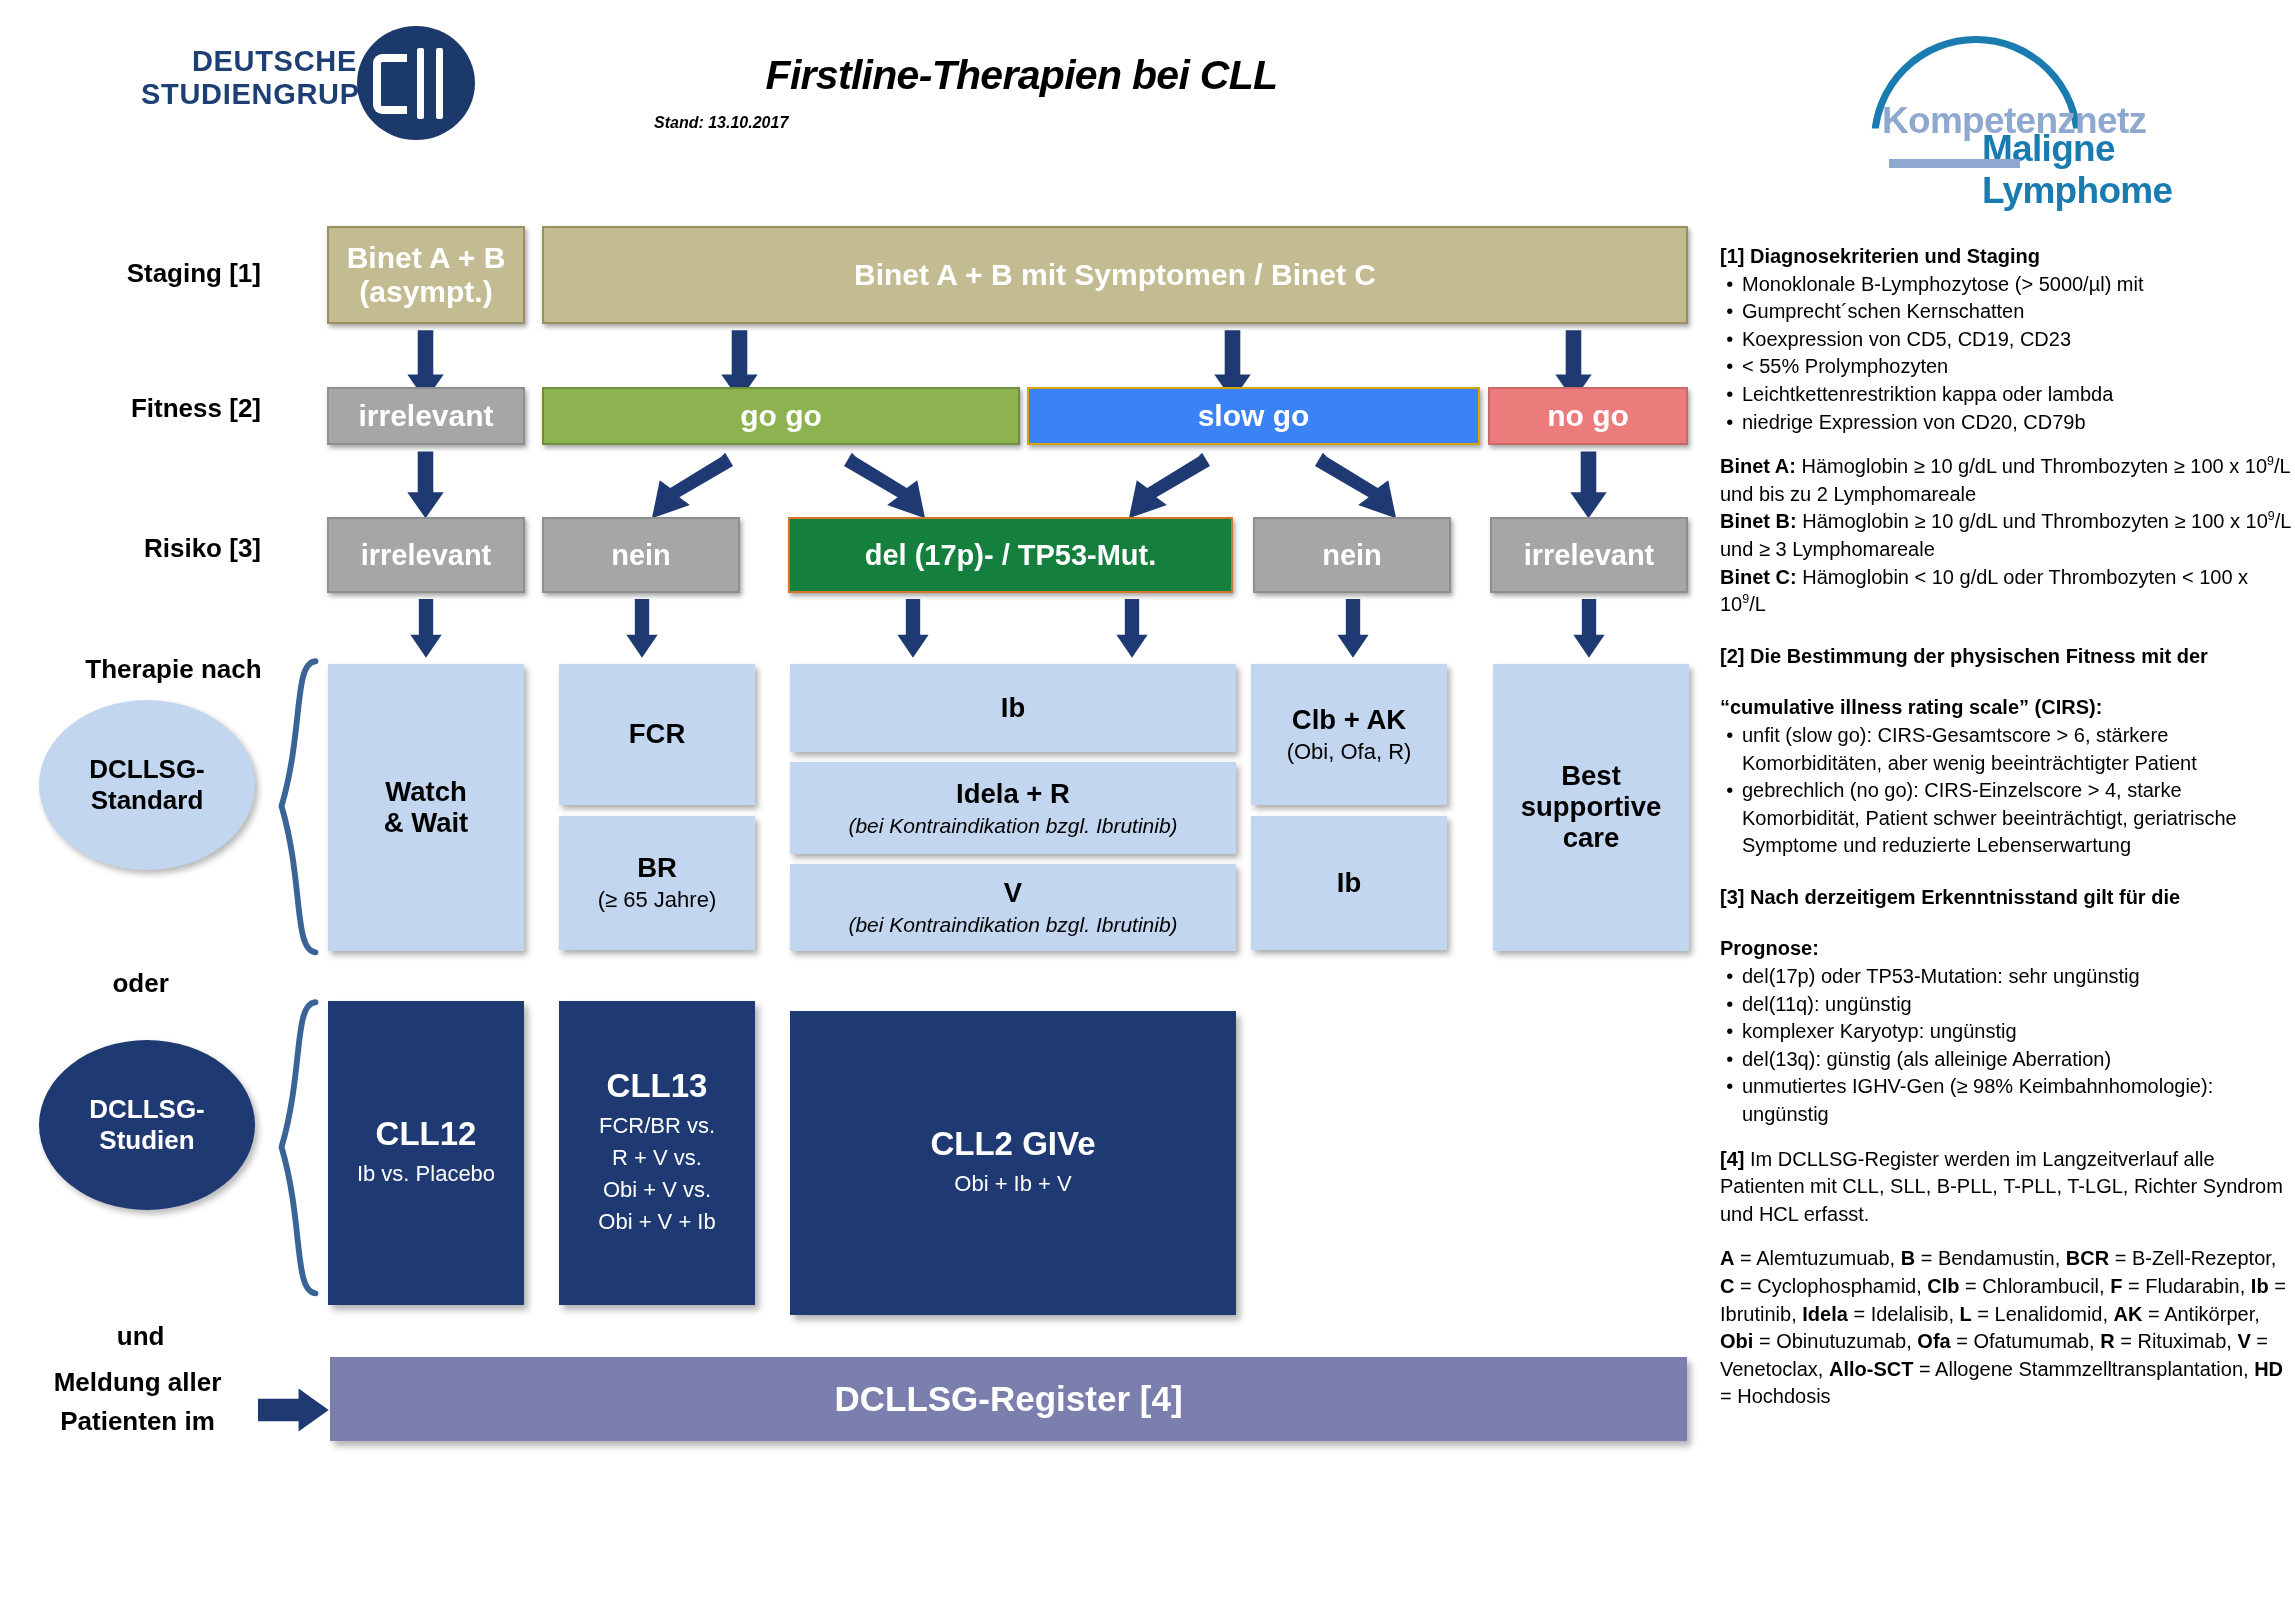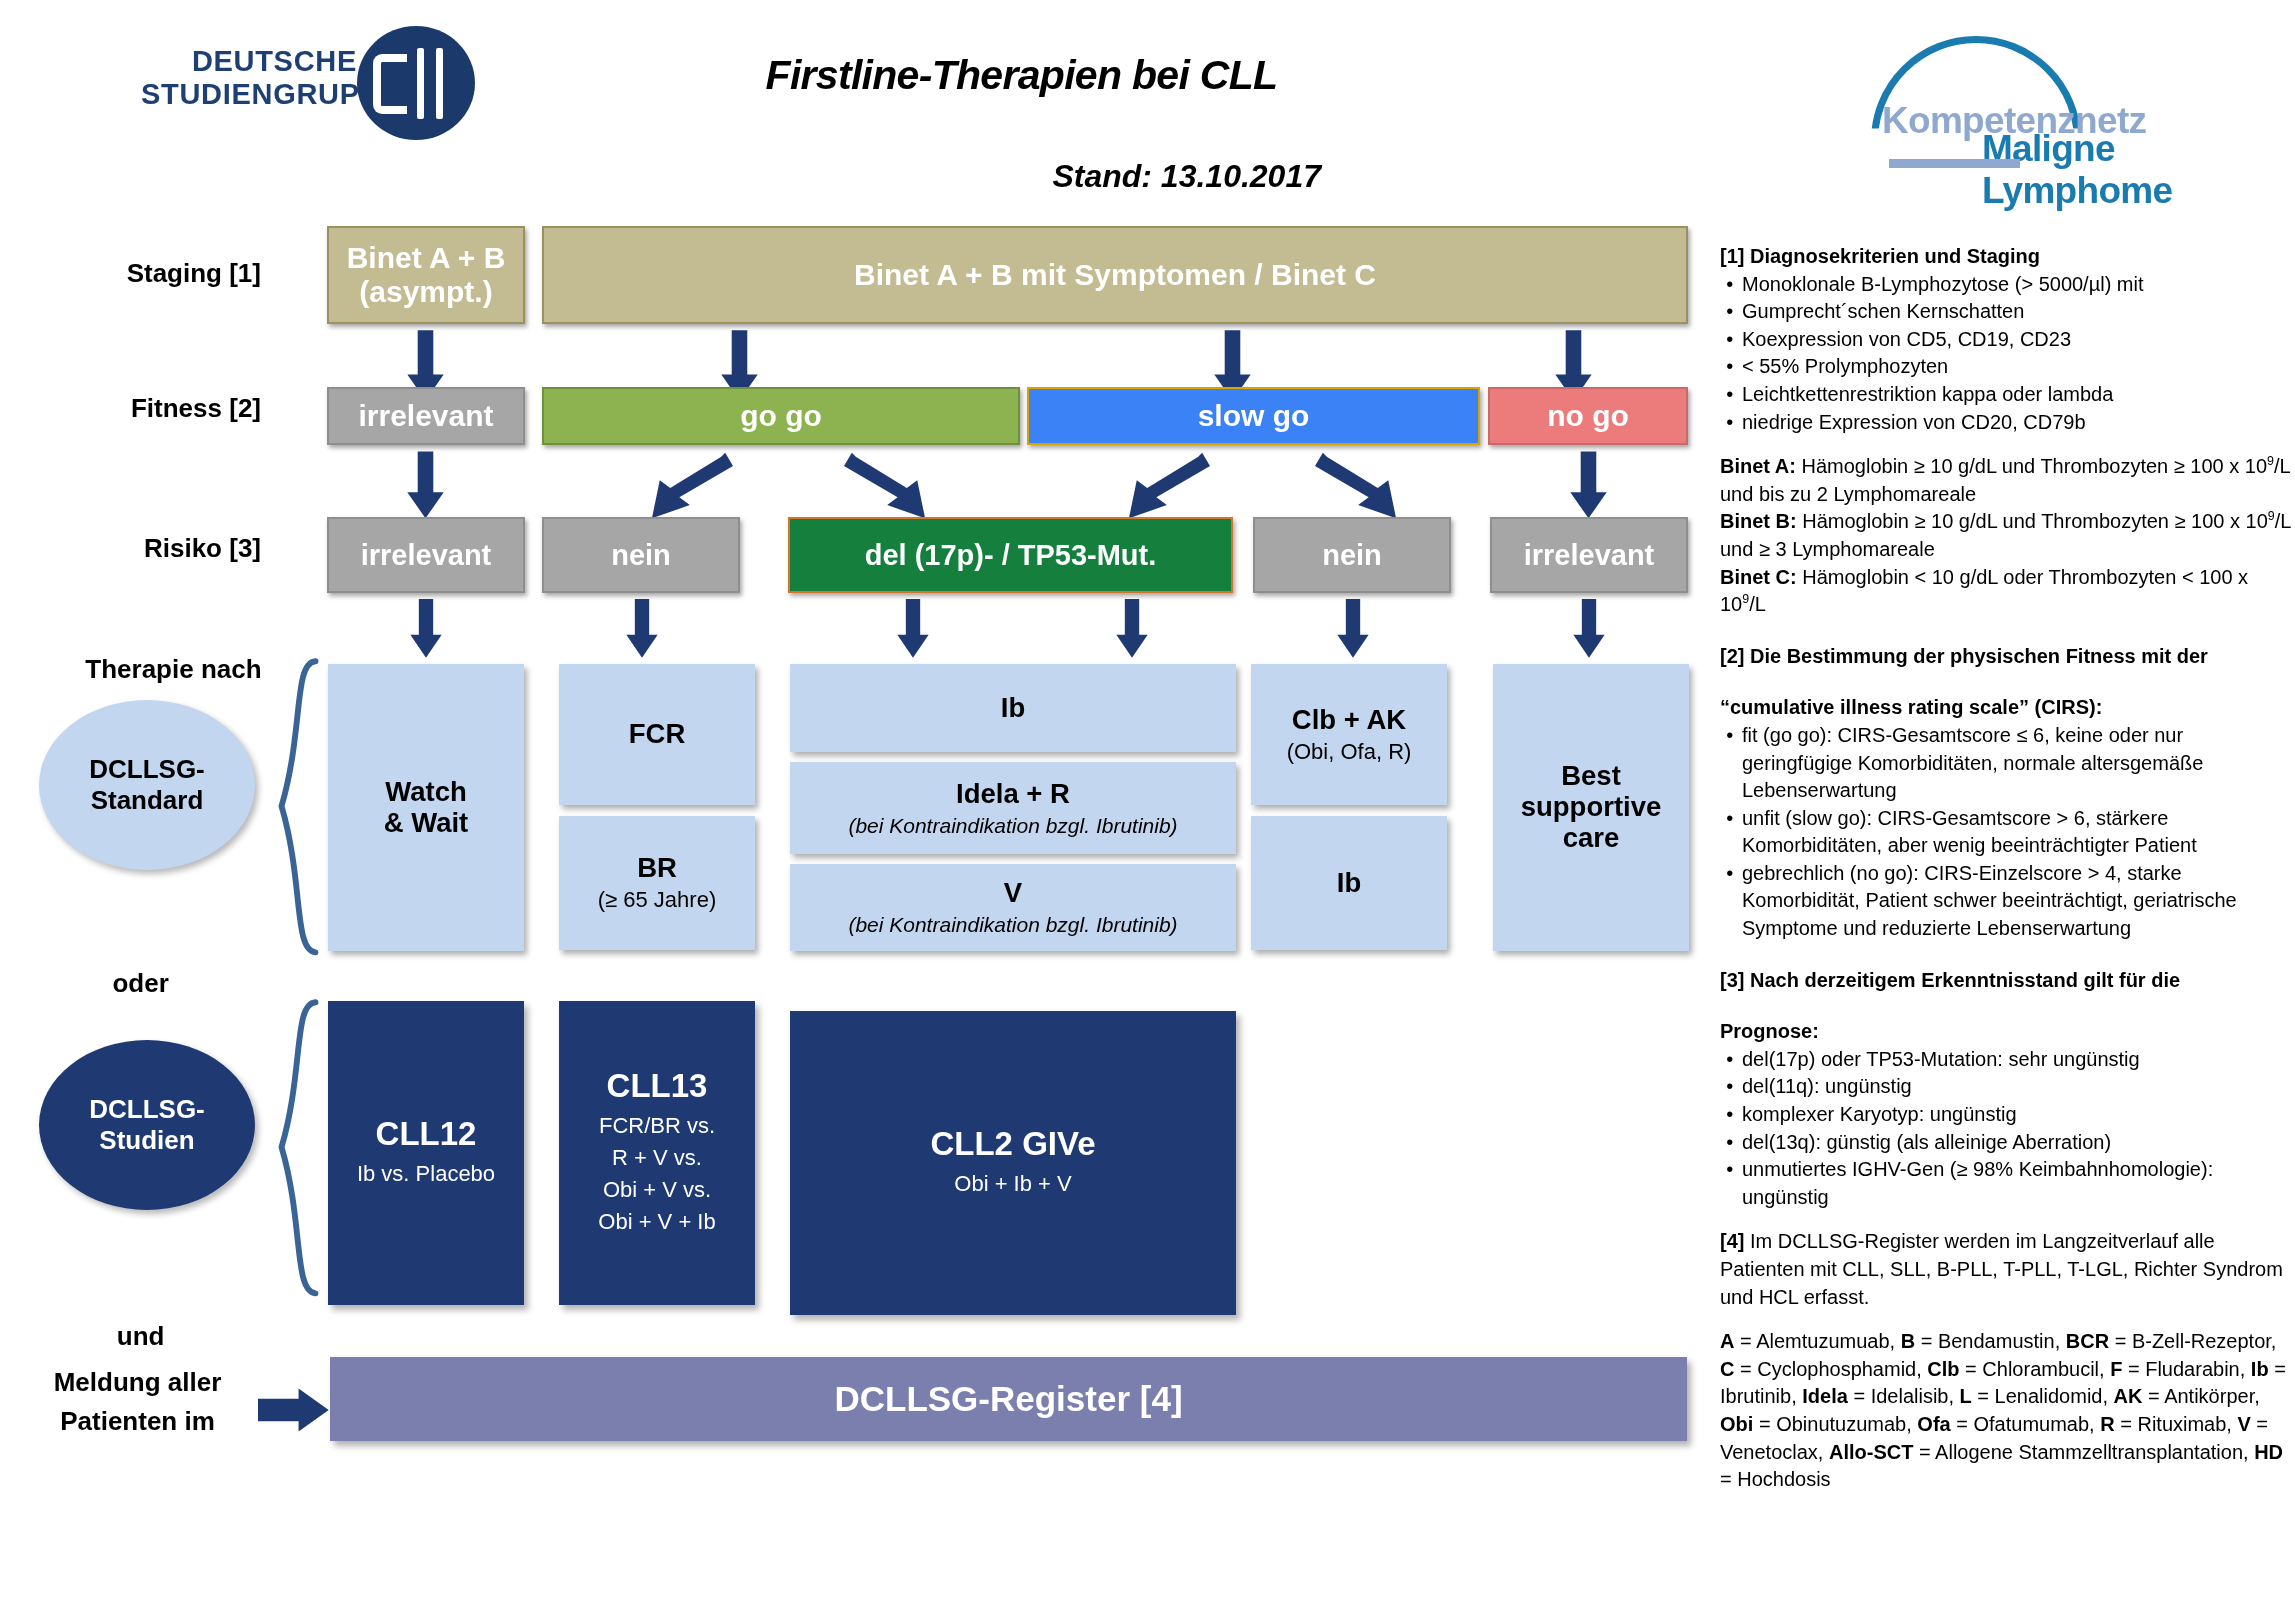--- a/index.html
+++ b/index.html
@@ -32,22 +32,22 @@
   #logo-dcllsg .mark .bar1{left:60px;}
   #logo-dcllsg .mark .bar2{left:79px;}
 
   #main-title{
     left:688px;top:52px;width:667px;text-align:center;
     font-size:41px;font-weight:700;font-style:italic;
     font-family:"Liberation Sans", sans-serif;
     font-stretch:condensed;letter-spacing:-0.7px;
   }
   #subtitle{
-    left:654px;top:114px;width:667px;text-align:right;
-    font-size:32px;font-weight:700;font-style:italic;margin-top:44px;
+    left:654px;top:114px;width:667px;text-align:left;
+    font-size:16px;font-weight:700;font-style:italic;
   }
 
   #logo-knml{left:1851px;top:36px;width:399px;height:118px;}
   #logo-knml .arc{
     position:absolute;left:19.6px;top:0px;width:196px;height:196px;
     border:7.9px solid #1a7bb0;border-radius:50%;
     clip-path:inset(0 0 56% 0);
   }
   #logo-knml .kn{
     position:absolute;left:31px;top:64px;font-size:37px;font-weight:700;
@@ -357,21 +357,20 @@
   <div class="blk">
     <p><b>Binet A:</b><span> Hämoglobin ≥ 10 g/dL und Thrombozyten ≥ 100 x 10<sup>9</sup>/L und bis zu 2 Lymphomareale</span></p>
     <p><b>Binet B:</b><span> Hämoglobin ≥ 10 g/dL und Thrombozyten ≥ 100 x 10<sup>9</sup>/L und ≥ 3 Lymphomareale</span></p>
     <p><b>Binet C:</b><span> Hämoglobin &lt; 10 g/dL oder Thrombozyten  &lt; 100 x 10<sup>9</sup>/L</span></p>
   </div>
 
   <div class="blk">
     <p class="hd">[2]  Die Bestimmung der physischen Fitness mit der</p>
     <p class="hd">“cumulative illness rating scale” (CIRS):</p>
     <ul>
-      <li>fit (go go): CIRS-Gesamtscore ≤ 6, keine oder nur geringfügige Komorbiditäten, normale altersgemäße Lebenserwartung</li>
       <li>unfit (slow go): CIRS-Gesamtscore &gt; 6, stärkere Komorbiditäten, aber wenig beeinträchtigter Patient</li>
       <li>gebrechlich (no go): CIRS-Einzelscore &gt; 4, starke Komorbidität, Patient schwer beeinträchtigt, geriatrische Symptome und reduzierte Lebenserwartung</li>
     </ul>
   </div>
 
   <div class="blk">
     <p class="hd">[3]  Nach derzeitigem Erkenntnisstand gilt für die</p>
     <p class="hd">Prognose:</p>
     <ul>
       <li>del(17p) oder TP53-Mutation: sehr ungünstig</li>

